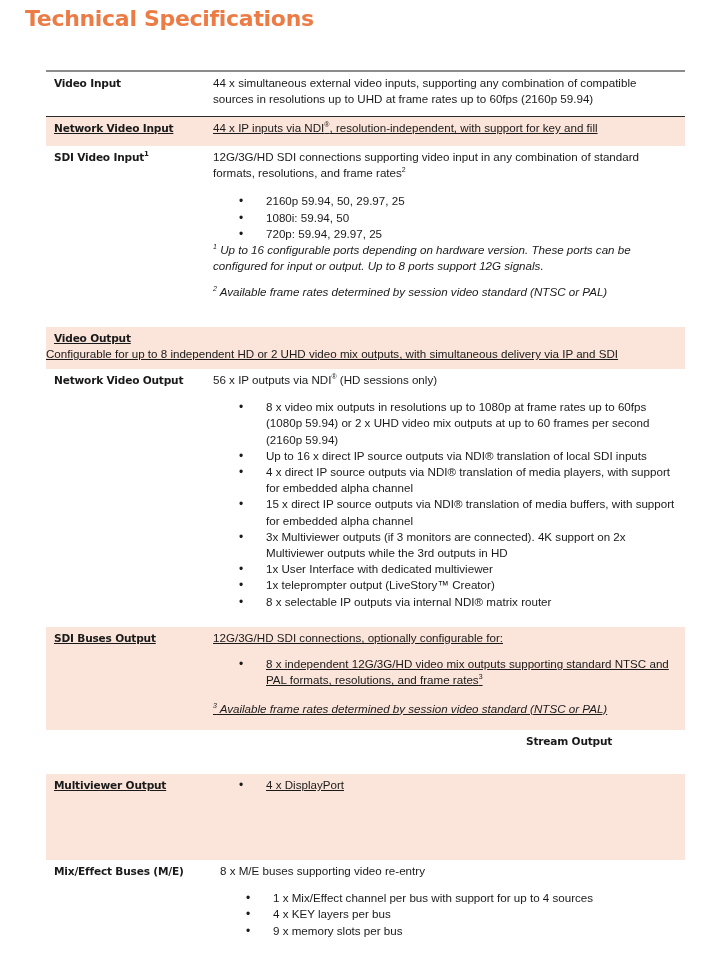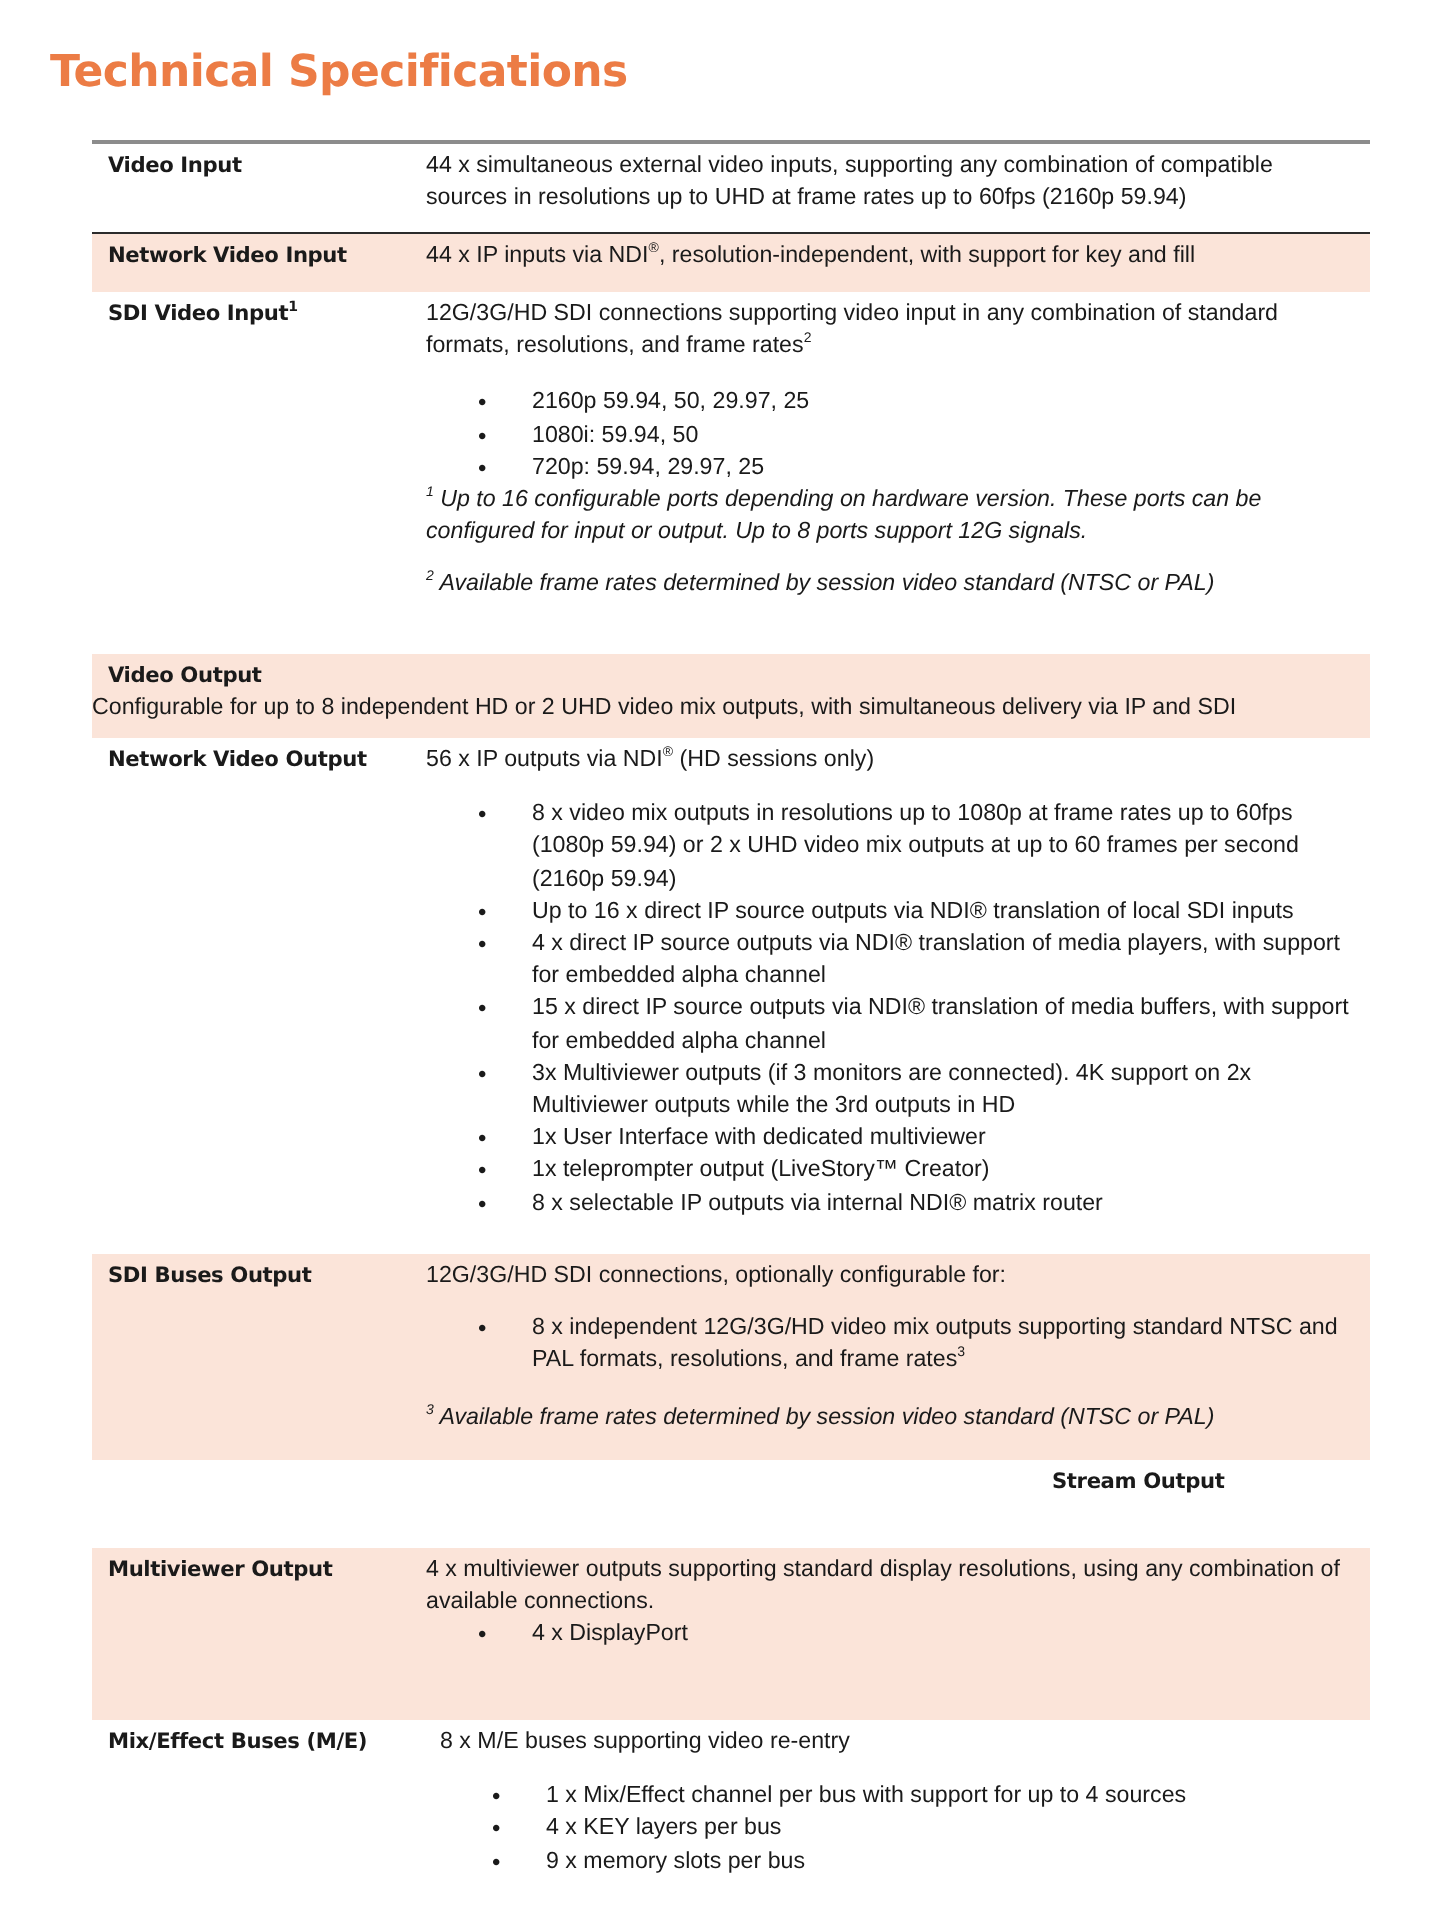--- a/index.html
+++ b/index.html
@@ -1,30 +1,30 @@
 <!DOCTYPE html>
 <html><head>
 <meta charset="utf-8">
 <style>
   html, body { margin: 0; padding: 0; background: #ffffff; }
   body {
     width: 720px; height: 960px; position: relative; overflow: hidden;
     font-family: "Liberation Sans", sans-serif; color: #1a1a1a;
   }
   .title {
-    position: absolute; left: 25px; top: 24px;
+    position: absolute; left: 25px; top: 6px;
     font-family: "DejaVu Sans", sans-serif; font-weight: bold;
     font-size: 22px; color: #ec7c45; letter-spacing: -0.3px;
   }
   .spec-table {
     position: absolute; left: 46px; top: 70px; width: 639px;
     border-top: 2px solid #8c8c8c;
   }
   .row { position: relative; display: flex; font-size: 11.6px; line-height: 16.2px; }
-  .row.shaded { background: #fbe4d9; }
+  .row.shaded { background: #fbe4d9; text-decoration: underline; }
   .row.dark-top { border-top: 1.5px solid #2b2b2b; }
   .label {
     width: 159px; flex: none; padding-left: 8px; font-weight: bold;
     font-family: "DejaVu Sans", sans-serif; font-size: 10.6px; letter-spacing: -0.2px;
   }
   .value { flex: 1; padding-right: 10px; }
   .value p { margin: 0; }
   ul.bullets { list-style: none; margin: 0; padding: 0; }
   ul.bullets li { position: relative; padding-left: 53px; }
   ul.bullets li::before {
@@ -121,21 +121,20 @@
     </div>
   </div>
 
   <div class="row" id="r-stream">
     <div class="label">Stream Output</div>
   </div>
 
   <div class="row shaded" id="r-mv">
     <div class="label">Multiviewer Output</div>
     <div class="value">
-      <p>4 x multiviewer outputs supporting standard display resolutions, using any combination of available connections.</p>
       <ul class="bullets">
         <li>4 x DisplayPort</li>
       </ul>
     </div>
   </div>
 
   <div class="row" id="r-me">
     <div class="label">Mix/Effect Buses (M/E)</div>
     <div class="value">
       <p>8 x M/E buses supporting video re-entry</p>

